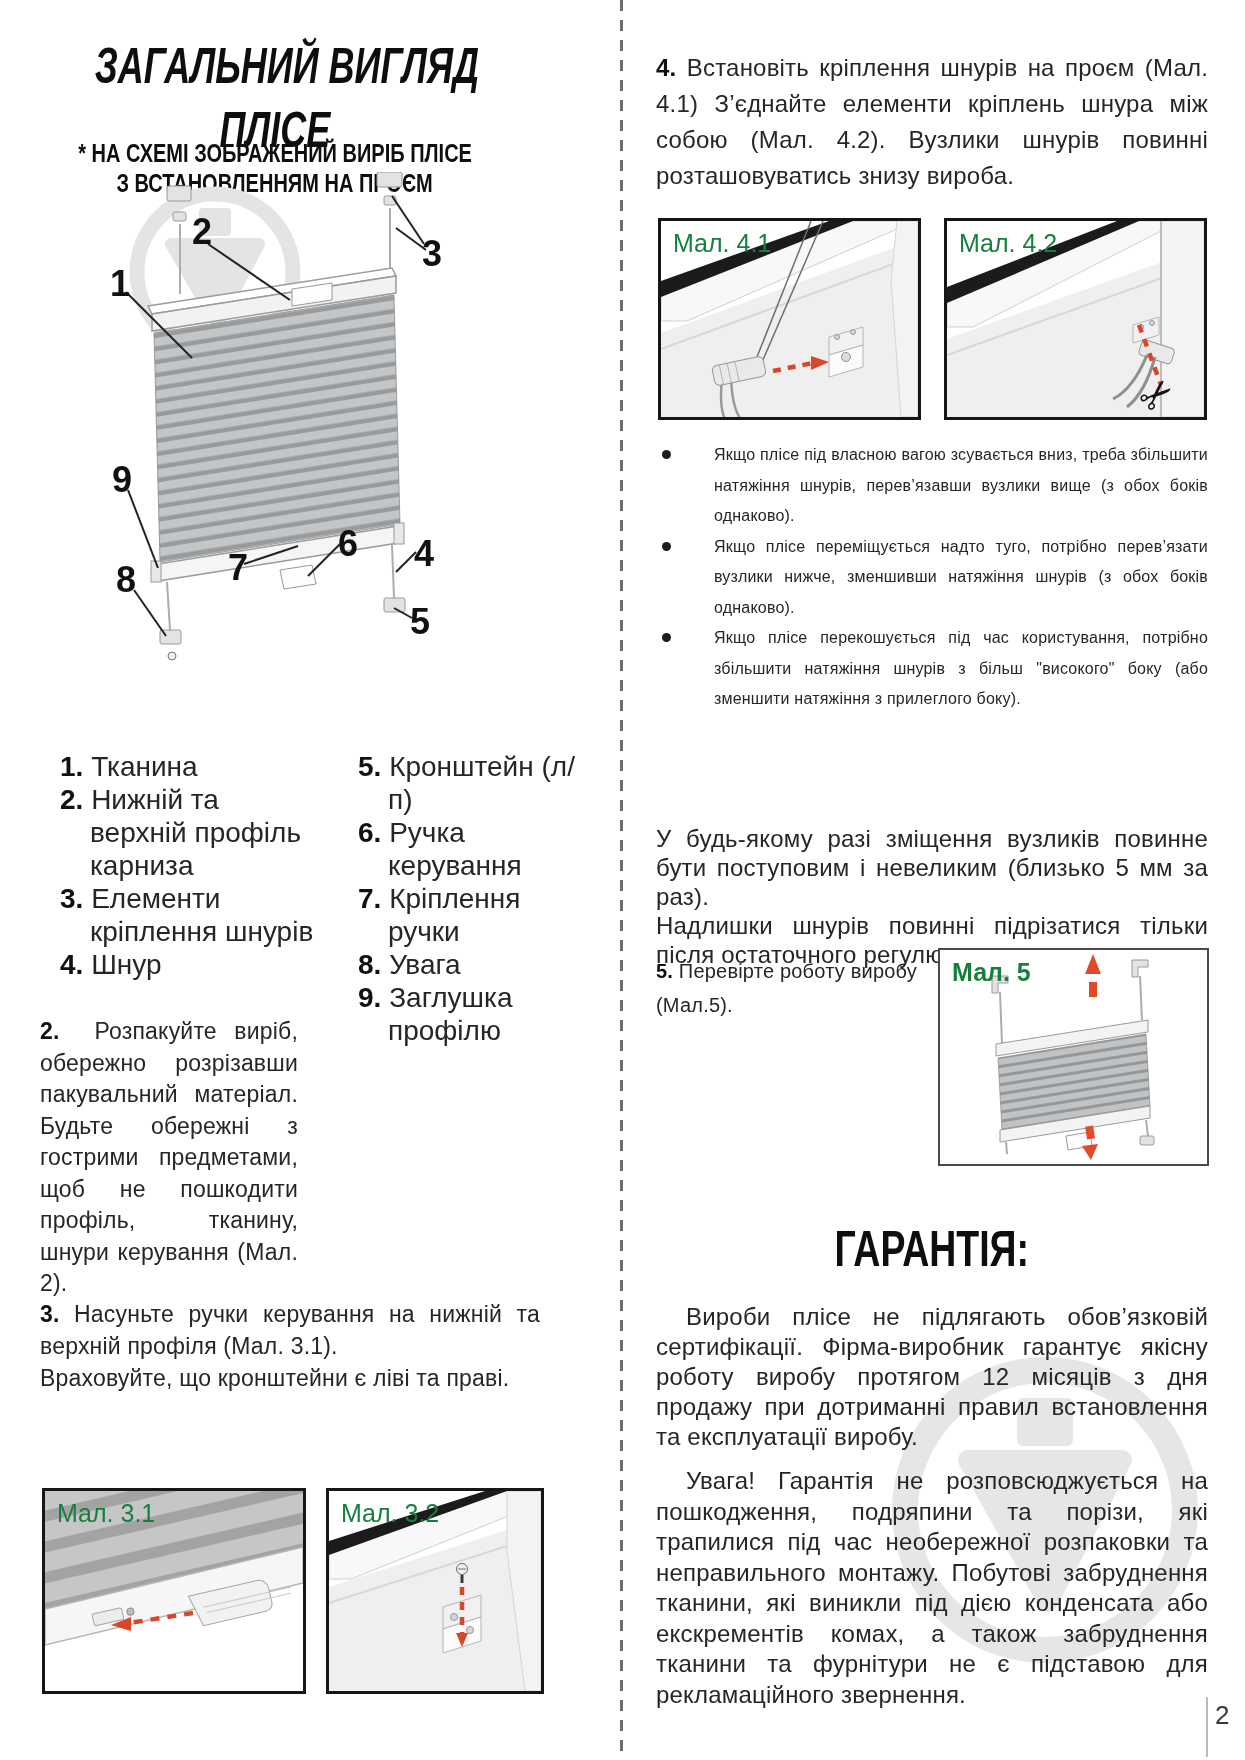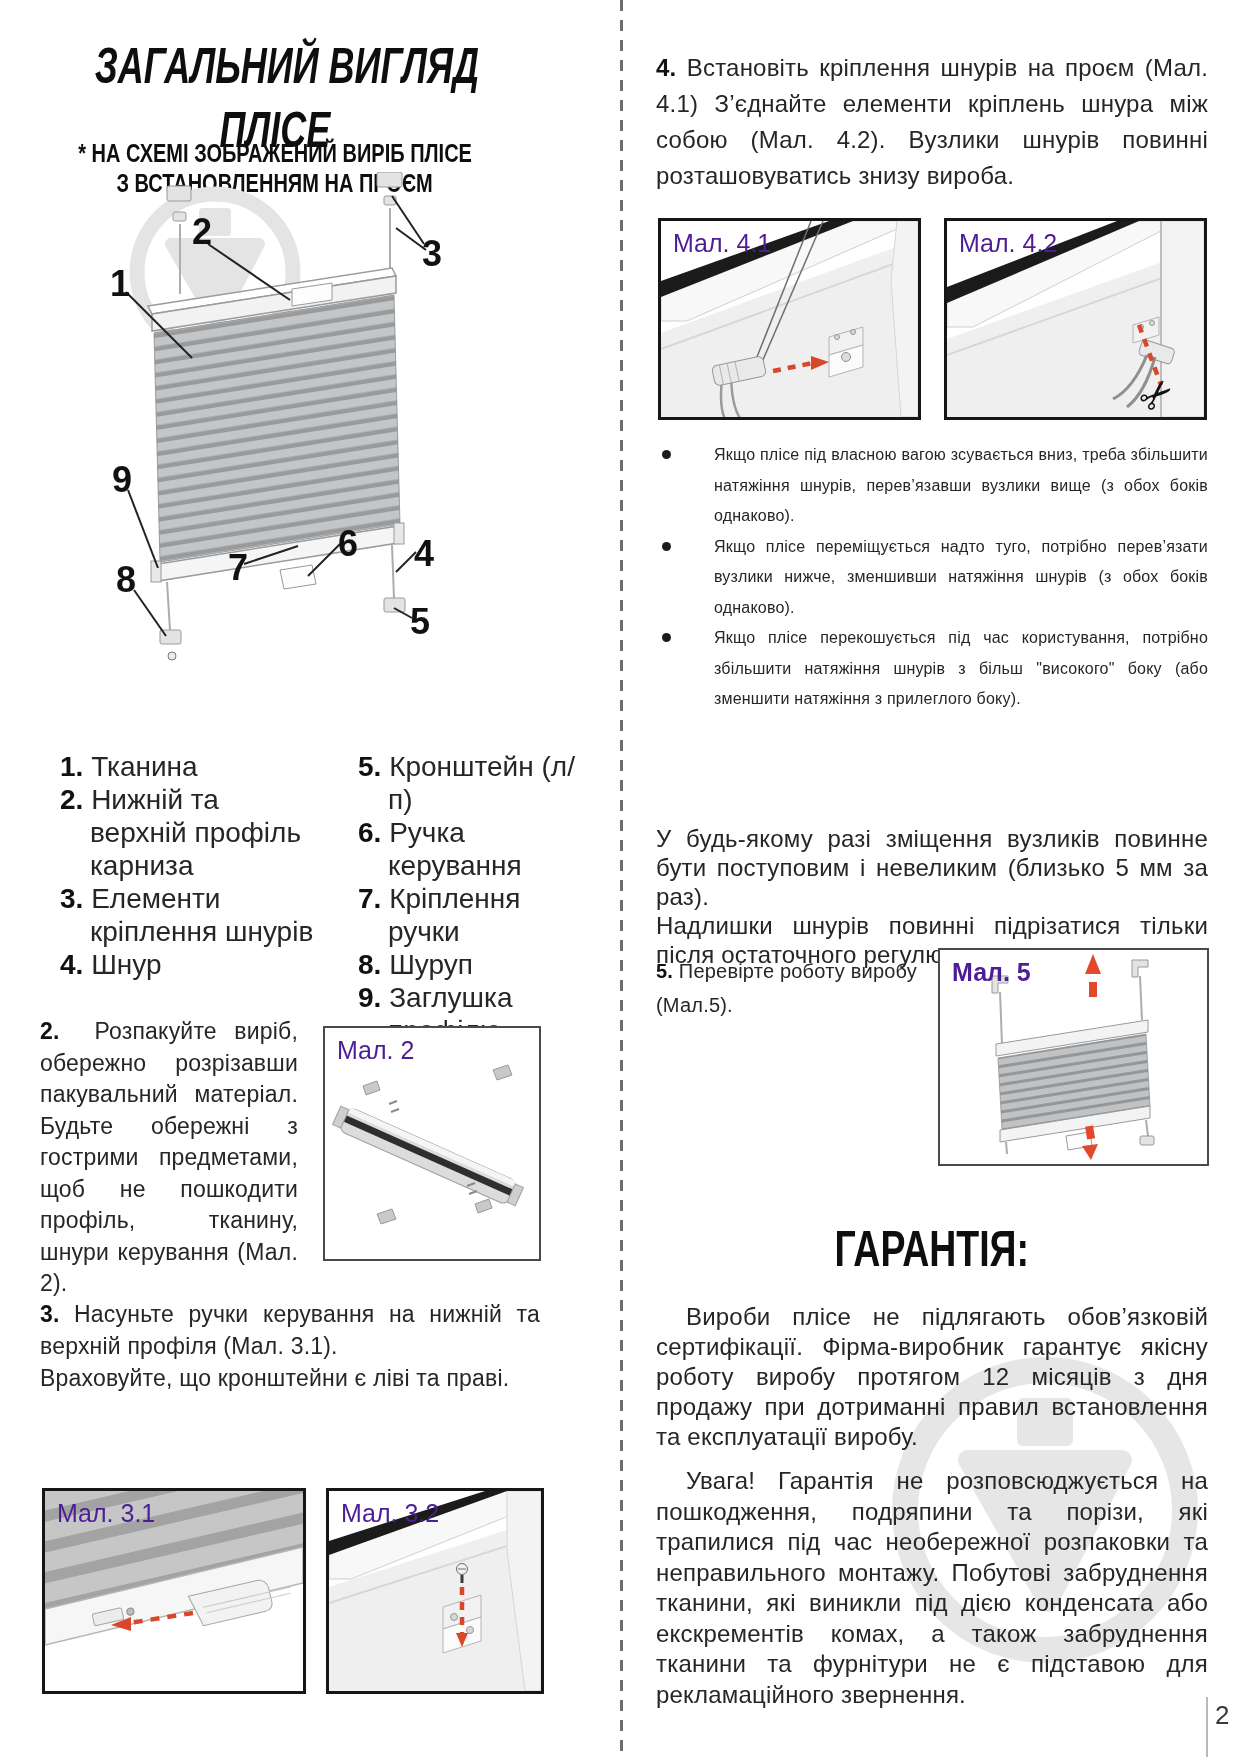--- a/index.html
+++ b/index.html
@@ -8,21 +8,21 @@
   .abs{position:absolute;}
   .cond{display:inline-block;font-weight:700;transform:scaleX(0.72);transform-origin:center;
         white-space:nowrap;color:#0e0e0e;letter-spacing:0px;}
   .center{text-align:center;}
   .body-txt{font-size:23px;line-height:31px;color:#262626;letter-spacing:.2px;}
   .just{text-align:justify;text-justify:inter-word;}
   .bnum{font-weight:700;color:#111;}
   .figbox{position:absolute;background:#fff;}
   .border-heavy{border:3px solid #161616;}
   .border-light{border:2px solid #4a4a4a;}
-  .figlabel{position:absolute;left:12px;top:8px;font-size:25px;color:#4c1d95;z-index:3;}
+  .figlabel{position:absolute;left:12px;top:8px;font-size:25px;color:#15803d;z-index:3;}
   .legend-item{position:relative;padding-left:30px;text-indent:-30px;font-size:28px;line-height:33px;color:#262626;margin-left:15px;}
   .bullet-row{position:relative;padding-left:58px;margin:0 0 0 0;}
   .bullet-dot{position:absolute;left:6px;top:10px;width:9px;height:9px;border-radius:50%;background:#1c1c1c;}
   .divider{position:absolute;left:620px;top:0;width:3px;height:1760px;
            background:repeating-linear-gradient(180deg,#6d6d6d 0 11px,transparent 11px 20px);}
   .pagerule{position:absolute;left:1206px;top:1697px;width:2px;height:60px;background:#b9b9b9;}
   .pagenum{position:absolute;left:1215px;top:1700px;font-size:26px;color:#3a3a3a;}
   svg text{font-family:"Liberation Sans",sans-serif;}
 </style>
 </head>
@@ -111,54 +111,30 @@
   <div class="abs" style="left:45px;top:750px;width:275px;">
     <div class="legend-item"><span class="bnum">1.</span> <span>Тканина</span></div>
     <div class="legend-item"><span class="bnum">2.</span> <span>Нижній та верхній профіль карниза</span></div>
     <div class="legend-item"><span class="bnum">3.</span> <span>Елементи кріплення шнурів</span></div>
     <div class="legend-item"><span class="bnum">4.</span> <span>Шнур</span></div>
   </div>
   <div class="abs" style="left:343px;top:750px;width:240px;">
     <div class="legend-item"><span class="bnum">5.</span> <span>Кронштейн (л/п)</span></div>
     <div class="legend-item"><span class="bnum">6.</span> <span>Ручка керування</span></div>
     <div class="legend-item"><span class="bnum">7.</span> <span>Кріплення ручки</span></div>
-    <div class="legend-item"><span class="bnum">8.</span> <span>Шуруп</span></div>
+    <div class="legend-item"><span class="bnum">8.</span> <span>Увага</span></div>
     <div class="legend-item"><span class="bnum">9.</span> <span>Заглушка профілю</span></div>
   </div>
 
 
   <div class="abs body-txt just" style="left:40px;top:1016px;width:258px;line-height:31.5px;">
     <span class="bnum">2.</span>&nbsp;
     <span>Розпакуйте виріб, обережно розрізавши пакувальний матеріал. Будьте обережні з гострими предметами, щоб не пошкодити профіль, тканину, шнури керування (Мал. 2).</span>
   </div>
 
-  <div class="figbox border-light" style="left:323px;top:1026px;width:214px;height:231px;">
-    <div class="figlabel">Мал. 2</div>
-    <svg width="210" height="227" viewBox="0 0 210 227">
-      <g transform="translate(103,128) rotate(24)">
-        <rect x="-92" y="-13" width="184" height="26" rx="7" fill="#dcdcdc" stroke="#9e9e9e"></rect>
-        <rect x="-92" y="-13" width="184" height="6" rx="3" fill="#f5f5f5"></rect>
-        <rect x="-92" y="-4" width="184" height="7" fill="#2e2e2e"></rect>
-        <rect x="-100" y="-10" width="9" height="20" fill="#cfcfcf" stroke="#9e9e9e"></rect>
-        <rect x="91" y="-10" width="9" height="20" fill="#cfcfcf" stroke="#9e9e9e"></rect>
-      </g>
-      <g fill="#c9c9c9" stroke="#999">
-        <path d="M38 58 l14 -5 l3 9 l-14 5 z"></path>
-        <path d="M168 42 l15 -5 l4 10 l-15 5 z"></path>
-        <path d="M52 186 l15 -5 l4 10 l-15 5 z"></path>
-        <path d="M150 176 l14 -5 l3 9 l-14 5 z"></path>
-      </g>
-      <g stroke="#8a8a8a" stroke-width="2">
-        <line x1="64" y1="76" x2="72" y2="73"></line>
-          <line x1="66" y1="84" x2="74" y2="81"></line>
-        <line x1="142" y1="158" x2="150" y2="155"></line>
-          <line x1="144" y1="166" x2="152" y2="163"></line>
-      </g>
-    </svg>
-  </div>
 
   <div class="abs body-txt" style="left:40px;top:1298px;width:500px;line-height:32px;">
     <div class="just">
       <span class="bnum">3.</span>
       <span>Насуньте ручки керування на нижній та верхній профіля (Мал. 3.1).</span>
     </div>
     <div>Враховуйте, що кронштейни є ліві та праві.</div>
   </div>
 
   <div class="figbox border-heavy" style="left:42px;top:1488px;width:258px;height:200px;">

